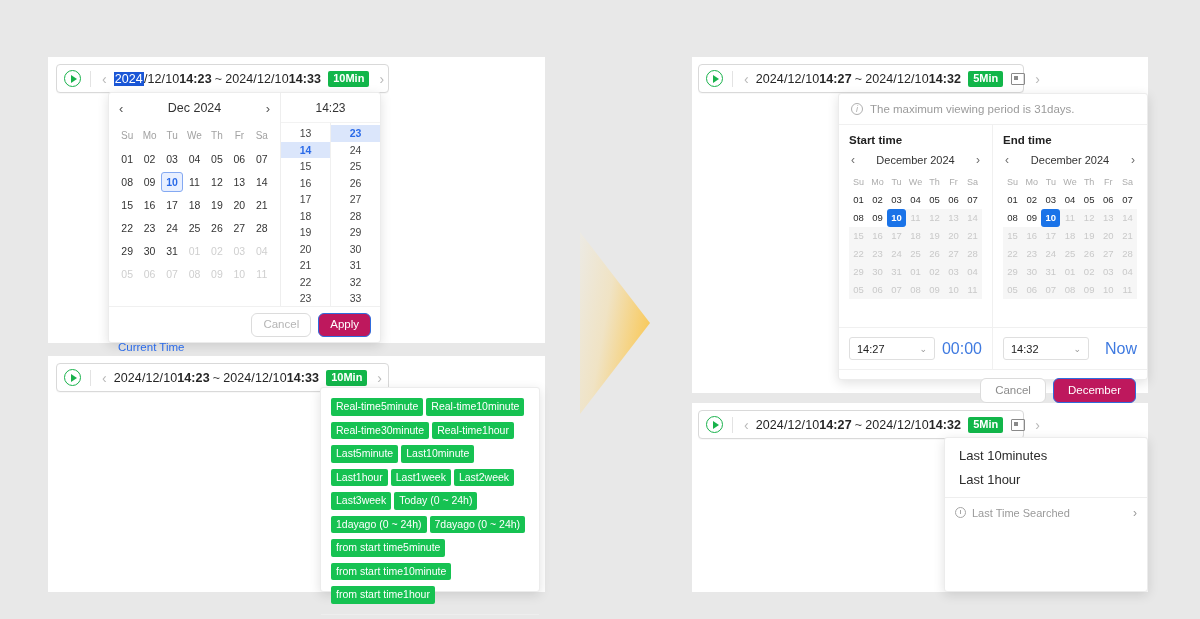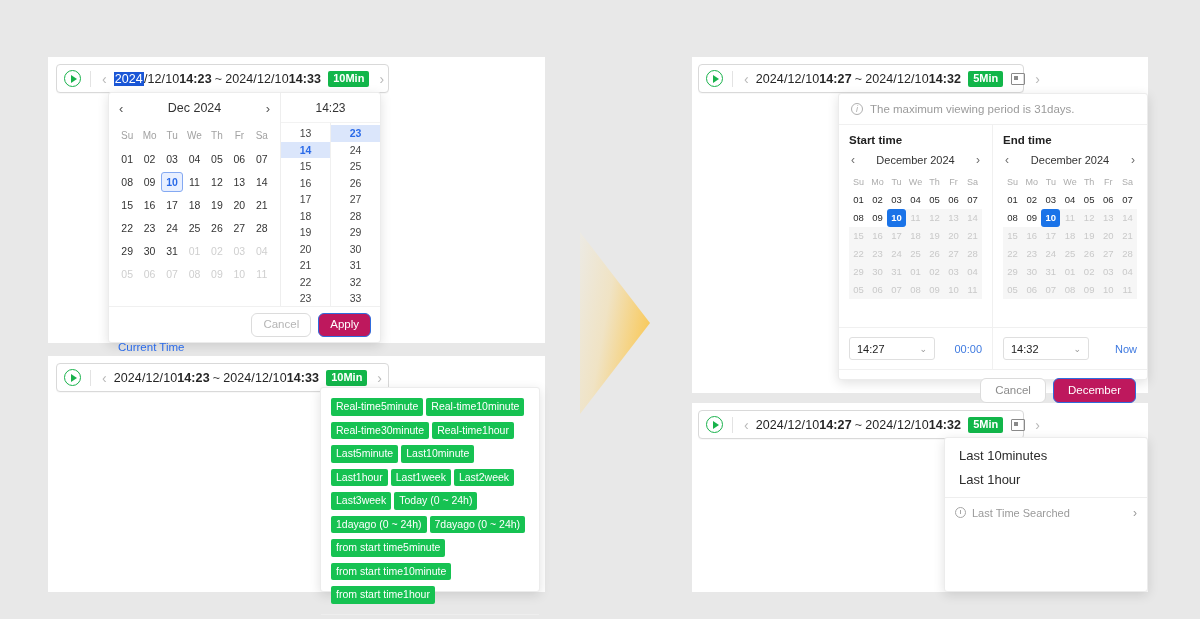--- a/index.html
+++ b/index.html
@@ -243,21 +243,21 @@
   .ap-tcell:first-child { border-right:1px solid #f0f0f0; }
   .select-box {
     border:1px solid #dfdfdf; border-radius:3px;
     height:23px; width:86px;
     display:flex; align-items:center; justify-content:space-between;
     padding:0 7px; font-size:11px; color:#222; cursor:pointer;
     background:#fff;
   }
   .select-box .cv { color:#999; font-size:9px; }
   .ap-tcell .spacer { flex:1; }
-  .time-link { color:#3f7ae0; font-size:11px; cursor:pointer; }
+  .time-link { color:#3f7ae0; font-size:16px; cursor:pointer; }
   .ap-foot {
     border-top:1px solid #f0f0f0; height:42px;
     display:flex; align-items:center; justify-content:flex-end;
     padding:0 11px;
   }
 
   
   #after-list { left:944px; top:437px; width:204px; height:155px; }
   .list-item {
     height:23.5px; line-height:23.5px;

